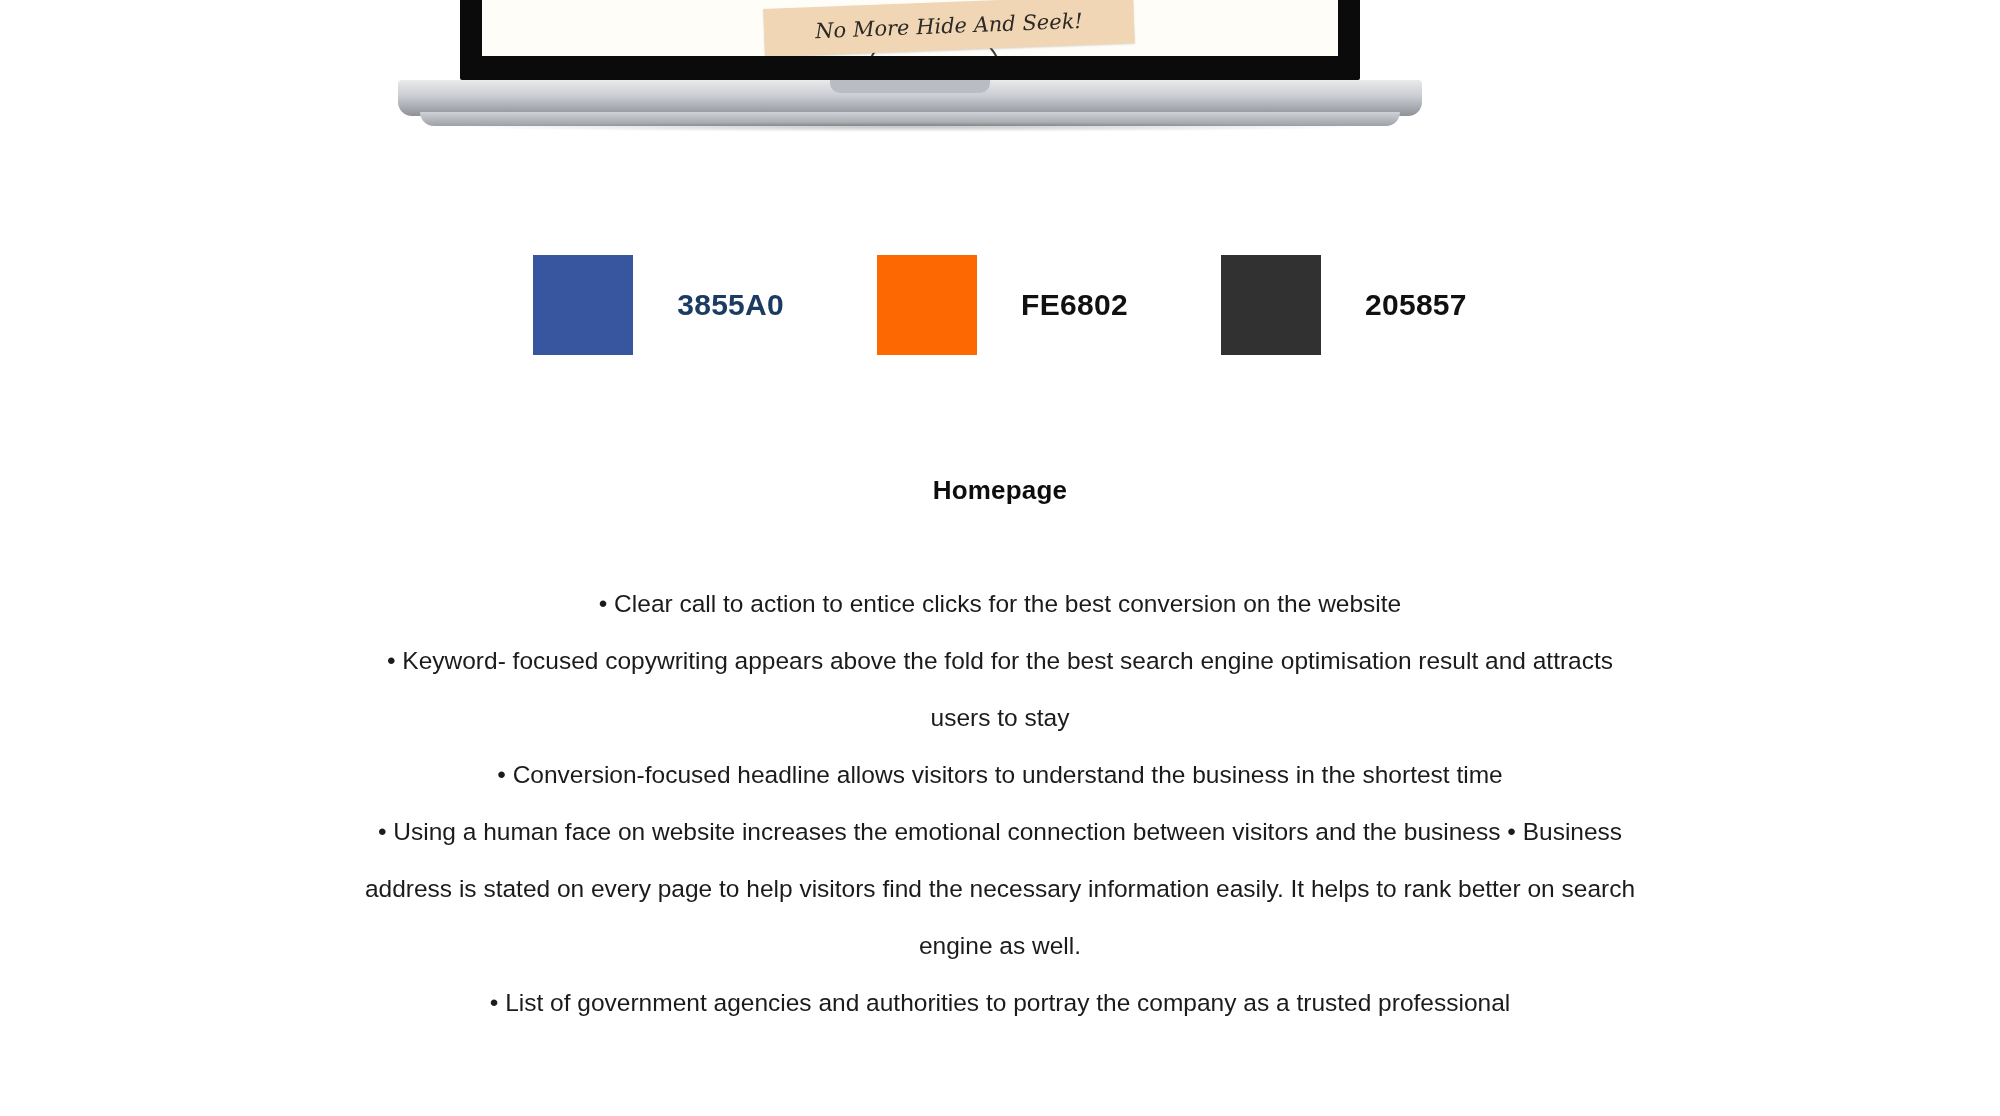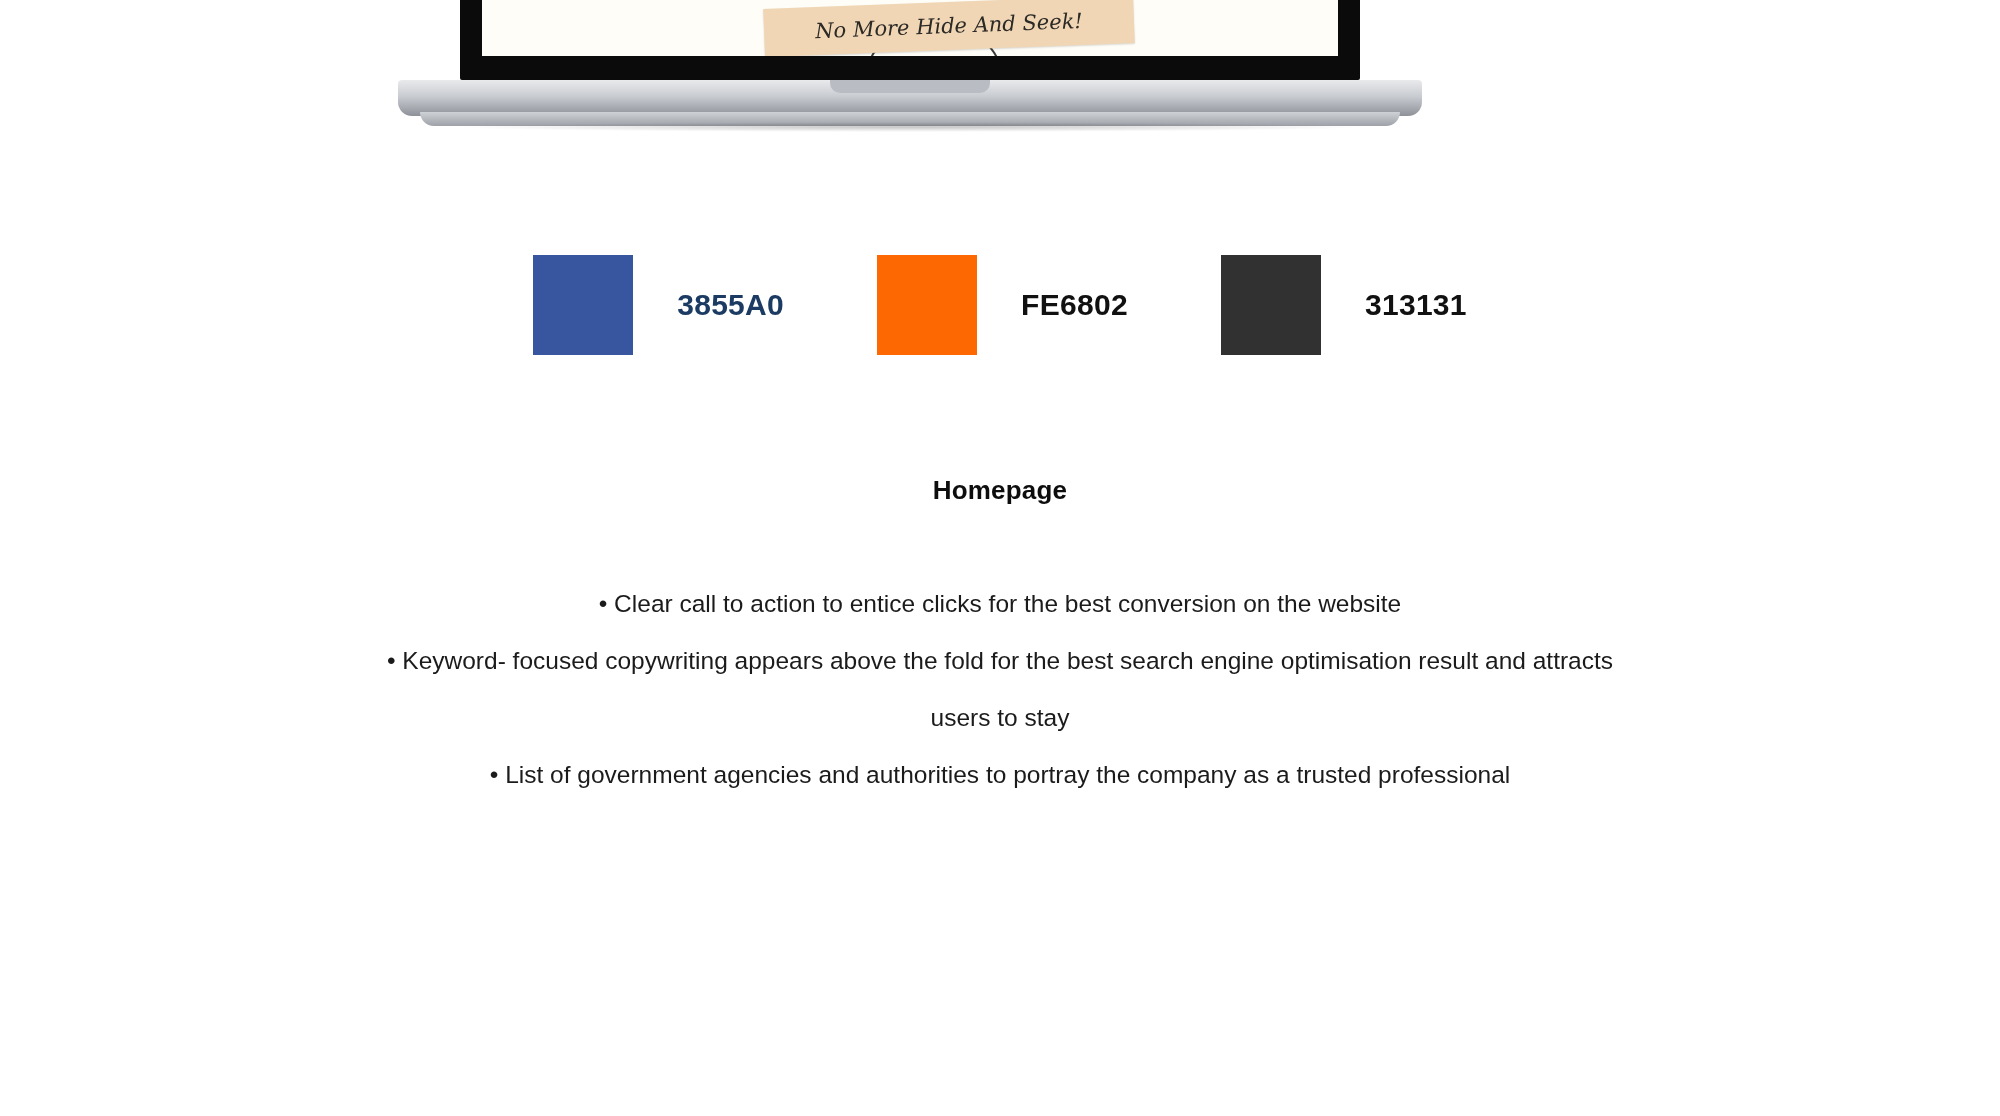--- a/index.html
+++ b/index.html
@@ -204,23 +204,25 @@
   <div class="swatch-group">
     <div class="swatch" style="background:#3855A0"></div>
     <div class="swatch-label" style="color:#1C3B63">3855A0</div>
   </div>
   <div class="swatch-group">
     <div class="swatch" style="background:#FE6802"></div>
     <div class="swatch-label" style="color:#111111">FE6802</div>
   </div>
   <div class="swatch-group">
     <div class="swatch" style="background:#313131"></div>
-    <div class="swatch-label" style="color:#111111">313131</div>
+    <div class="swatch-label" style="color:#111111">205857</div>
   </div>
 </div>
 
 <div class="section-title">Homepage</div>
 
 <div class="bullets">
   <p>• Clear call to action to entice clicks for the best conversion on the website</p>
   <p>• Keyword- focused copywriting appears above the fold for the best search engine optimisation result and attracts users to stay</p>
+  <p>• Conversion-focused headline allows visitors to understand the business in the shortest time</p>
+  <p>• Using a human face on website increases the emotional connection  between visitors and the business • Business address is stated on every page to help visitors find the necessary information easily. It helps to rank better on search engine as well.</p>
   <p>• List of government agencies and authorities to portray the company  as a trusted professional</p>
 </div>
 
 </body></html>

